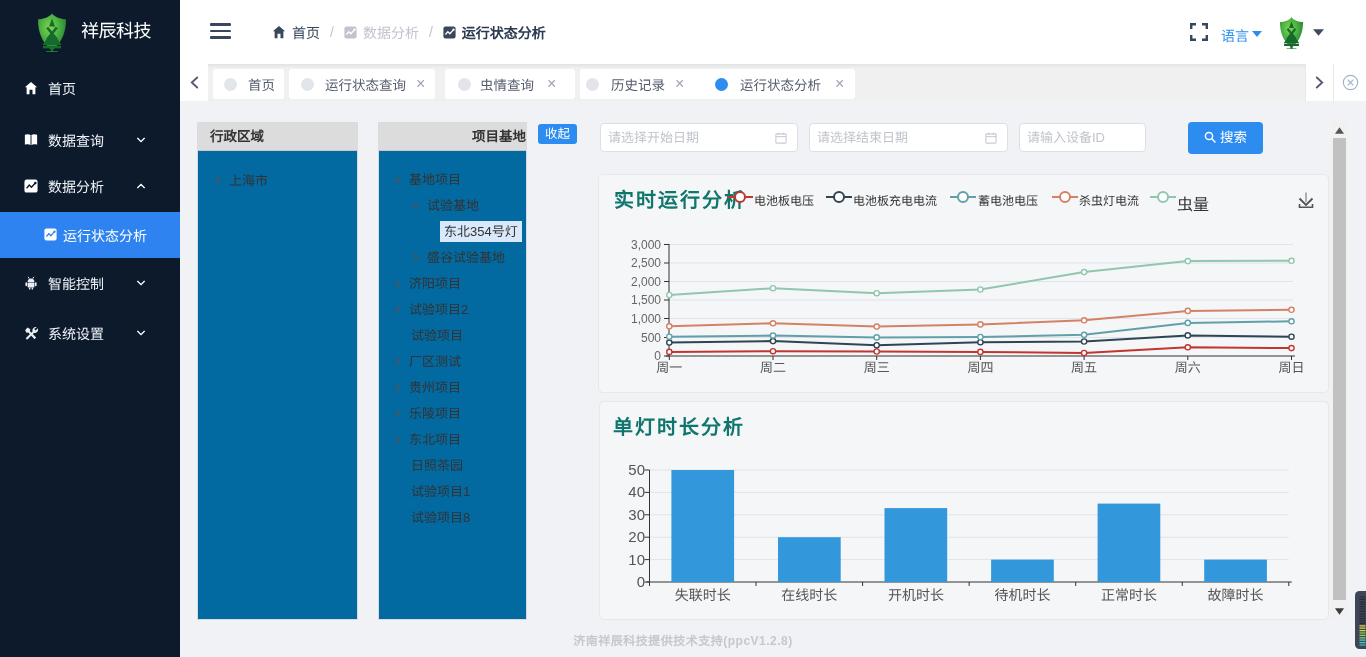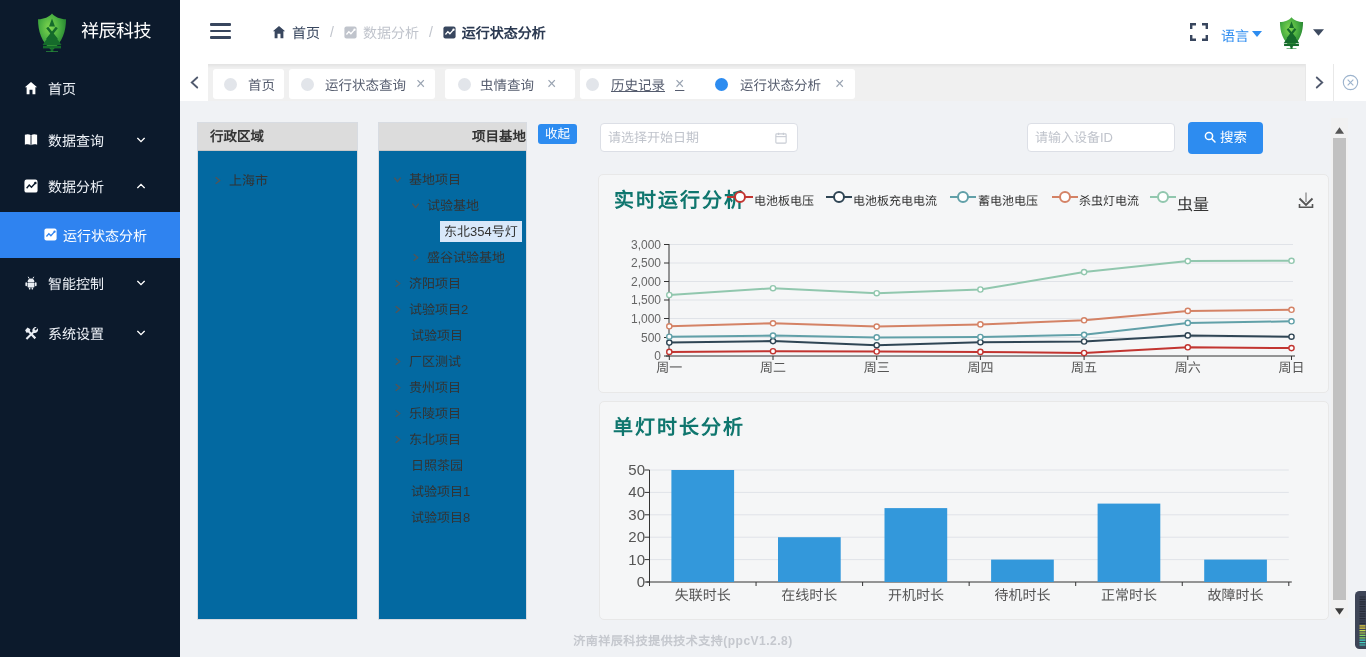--- a/index.html
+++ b/index.html
@@ -191,21 +191,21 @@
   <div class="tab" style="left:109px;width:146px;">
     <span class="dot" style="margin-left:12px;"></span>
       <span style="margin-left:11px;">运行状态查询</span>
       <span class="x" style="margin-left:10px;">×</span>
   </div>
   <div class="tab" style="left:265px;width:130px;">
     <span class="dot" style="margin-left:13px;"></span>
       <span style="margin-left:9px;">虫情查询</span>
       <span class="x" style="margin-left:13px;">×</span>
   </div>
-  <div class="tab" style="left:400px;width:138px;text-decoration:underline;">
+  <div class="tab" style="left:400px;width:138px;">
     <span class="dot" style="margin-left:6px;"></span>
       <span style="margin-left:12px;">历史记录</span>
       <span class="x" style="margin-left:10px;">×</span>
   </div>
   <div class="tab" style="left:524px;width:151px;">
     <span class="dot on" style="margin-left:11px;"></span>
       <span style="margin-left:12px;">运行状态分析</span>
       <span class="x" style="margin-left:14px;">×</span>
   </div>
   <div class="tb-btn" style="left:1125px;width:28px;border-left:1px solid #e8e8e8;">
@@ -269,21 +269,28 @@
 
   <div class="btn-blue" style="position:absolute;left:358px;top:23px;width:39px;height:20px;font-size:12.5px;line-height:20px;">收起</div>
 
   <div class="inp" style="left:420px;top:22px;width:198px;height:29px;">请选择开始日期
     <svg style="position:absolute;right:10px;top:8px;" width="12" height="12" viewBox="0 0 14 14">
         <rect x="1" y="2.2" width="12" height="10.8" rx="1" fill="none" stroke="#c8ccd4" stroke-width="1.3"></rect>
         <path d="M1 5.4 H13" stroke="#c8ccd4" stroke-width="1.3"></path>
         <path d="M4.2 0.8 V3.4 M9.8 0.8 V3.4" stroke="#c8ccd4" stroke-width="1.3"></path>
       </svg>
   </div>
-  <div class="inp" style="left:839px;top:22px;width:148px;height:29px;margin-left:8px;">请输入设备ID</div>
+  <div class="inp" style="left:629px;top:22px;width:199px;height:29px;">请选择结束日期
+    <svg style="position:absolute;right:10px;top:8px;" width="12" height="12" viewBox="0 0 14 14">
+        <rect x="1" y="2.2" width="12" height="10.8" rx="1" fill="none" stroke="#c8ccd4" stroke-width="1.3"></rect>
+        <path d="M1 5.4 H13" stroke="#c8ccd4" stroke-width="1.3"></path>
+        <path d="M4.2 0.8 V3.4 M9.8 0.8 V3.4" stroke="#c8ccd4" stroke-width="1.3"></path>
+      </svg>
+  </div>
+  <div class="inp" style="left:839px;top:22px;width:127px;height:29px;">请输入设备ID</div>
   <div class="btn-blue" style="position:absolute;left:988px;top:21px;width:75px;height:32px;border-radius:4px;font-size:13.5px;line-height:32px;margin-left:20px;">
     <svg style="vertical-align:-1px;margin-right:4px;" width="12" height="12" viewBox="0 0 12 12">
         <circle cx="5" cy="5" r="3.6" fill="none" stroke="#fff" stroke-width="1.5"></circle>
         <path d="M7.8 7.8 L11 11" stroke="#fff" stroke-width="1.5" stroke-linecap="round"></path>
       </svg>搜索</div>
 
   <div class="card" style="left:418px;top:73px;width:731px;height:219px;"></div>
   <div class="ctitle" style="left:434px;top:83px;">实时运行分析</div>
   <div id="legend" style="position:absolute;left:545px;top:88px;height:16px;">
 <svg style="position:absolute;left:2px;top:0px;" width="26" height="16" viewBox="0 0 26 16">

